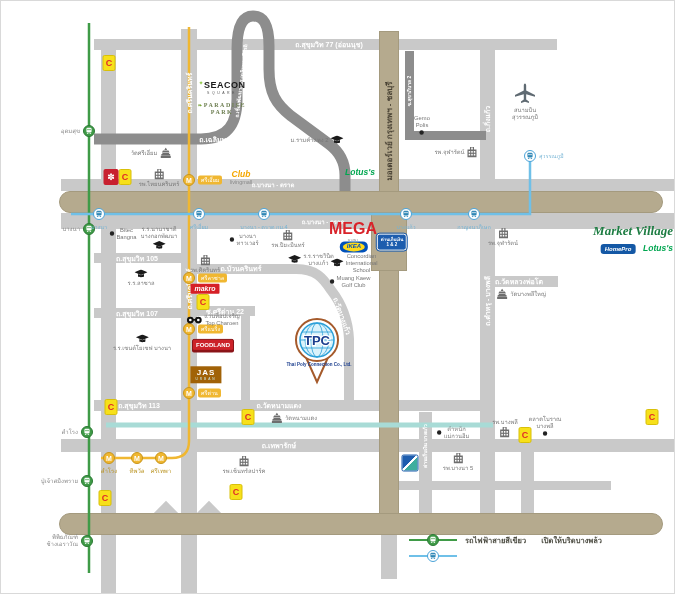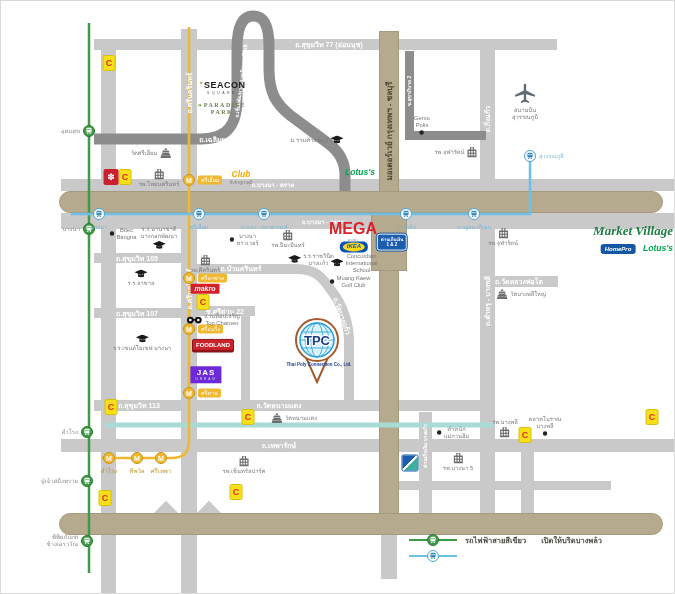--- a/index.html
+++ b/index.html
@@ -35,21 +35,21 @@
   .logo-paradise .ln{font-family:"Liberation Serif","DejaVu Serif",serif;color:#6e7f52;font-size:6px;letter-spacing:1.5px;font-weight:bold;}
   .logo-paradise .ln0::before{content:"❧";color:#7aa43c;font-size:5px;}
   .logo-mega .ln0{color:#d9232a;font-weight:900;font-size:16px;}
   .logo-mega .ln1{font-size:3.5px;color:#777;}
   .logo-ikea .ln0{background:#ffda1a;color:#0051ba;font-weight:900;font-size:6px;font-style:italic;border-radius:50%;padding:1px 4px;}
   .logo-ikea{background:#0051ba;border-radius:5px;padding:1px 3px;}
   .logo-makro{background:#d62027;padding:1px 4px;border-radius:1px;}
   .logo-makro .ln0{color:#fff;font-weight:bold;font-size:7px;font-style:italic;}
   .logo-foodland{background:#cc2229;border:1px solid #8a1418;padding:1.5px 3px;border-radius:2px;box-shadow:0 1.5px 0 #8a1418;}
   .logo-foodland .ln0{color:#fff;font-weight:900;font-size:6px;}
-  .logo-jas{background:#6d28d9;padding:2px 5px;}
+  .logo-jas{background:#a16207;padding:2px 5px;}
   .logo-jas .ln0{color:#fff;font-weight:bold;font-size:8px;letter-spacing:1px;}
   .logo-jas .ln1{color:#cfeef0;font-size:3.2px;letter-spacing:2px;}
   .logo-index .ln0{color:#f5a800;font-weight:900;font-size:8.5px;font-style:italic;}
   .logo-index .ln1{color:#8a8a8a;font-size:5.5px;}
   .logo-lotus .ln0{color:#00a650;font-weight:900;font-size:8.5px;font-style:italic;}
   .logo-homepro{background:#1458a5;border-radius:3px;padding:1.5px 4px;}
   .logo-homepro .ln0{color:#fff;font-weight:bold;font-size:6px;font-style:italic;}
   .logo-marketvillage .ln0{color:#1e7d43;font-family:"Liberation Serif","DejaVu Serif",serif;font-style:italic;font-weight:bold;font-size:13px;}
   .logo-toll{background:#1d5dae;border:1px solid #fff;outline:1px solid #1d5dae;border-radius:3px;padding:2px 3px;flex-direction:column;gap:0;}
   .logo-toll .ln{color:#fff;font-size:4.5px;font-weight:bold;}

